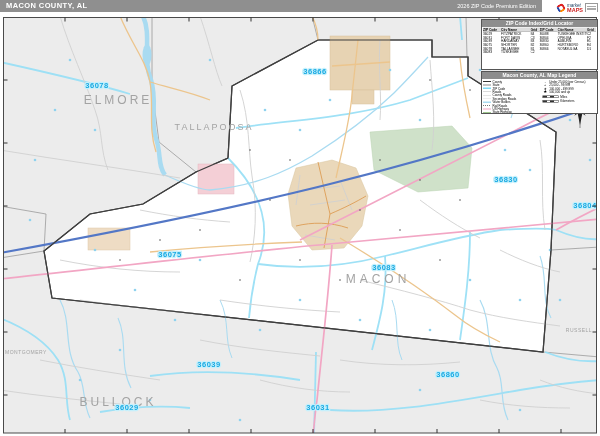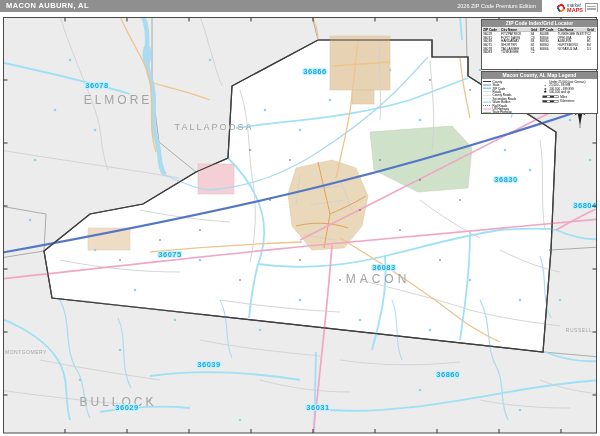--- a/index.html
+++ b/index.html
@@ -53,21 +53,21 @@
         background:linear-gradient(90deg,#333 0 25%,#fff 25% 50%,#333 50% 75%,#fff 75%);}
   
   .map-wrap{position:absolute;top:12px;left:0;width:600px;height:424px;}
   svg{display:block;}
 </style>
 </head>
 <body>
 <div class="page">
 
   <div class="header">
-    <span class="header-title">MACON AUBURN, AL</span>
+    <span class="header-title">MACON COUNTY, AL</span>
     <span class="edition">2026 ZIP Code Premium Edition</span>
   </div>
   <div class="logo">
     <span class="logo-swirl"></span>
     <span class="logo-text">
       <span class="logo-top">market</span>
       <span class="logo-bottom">MAPS</span>
     </span>
     <span class="logo-badge">
         <i></i>

